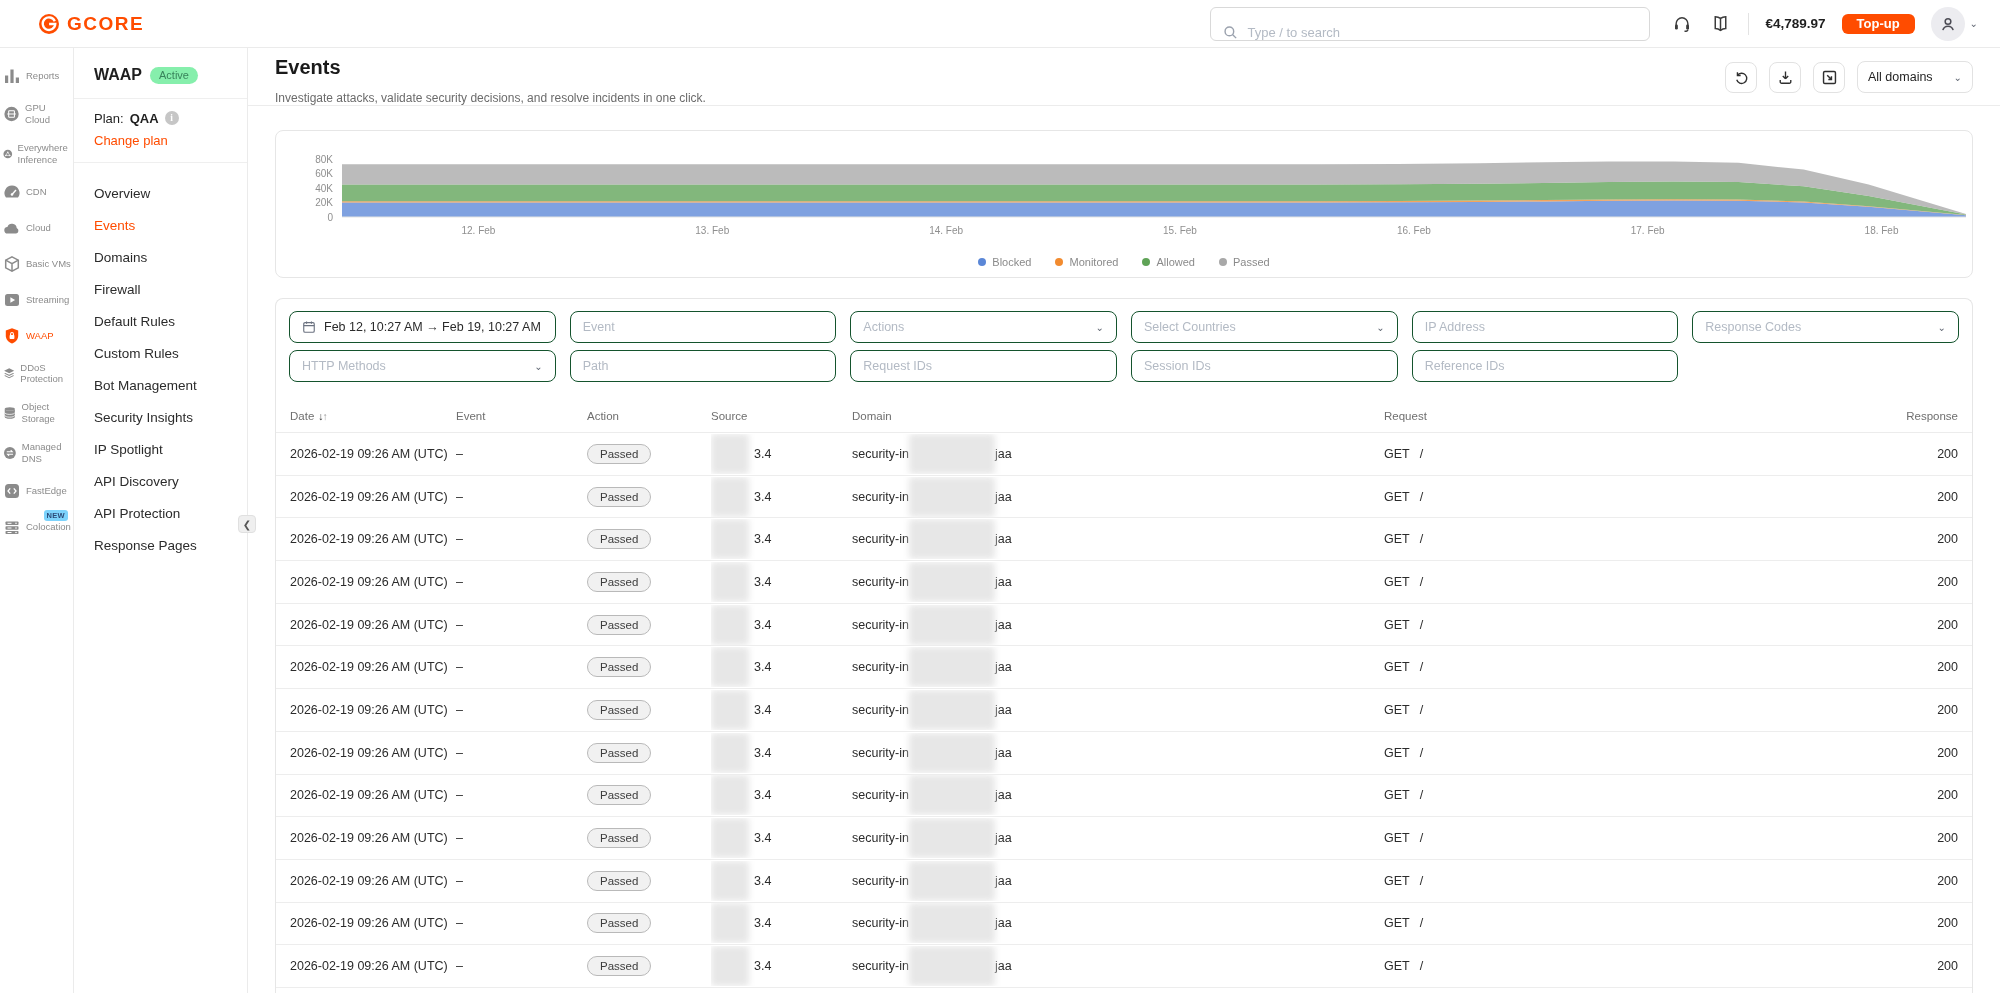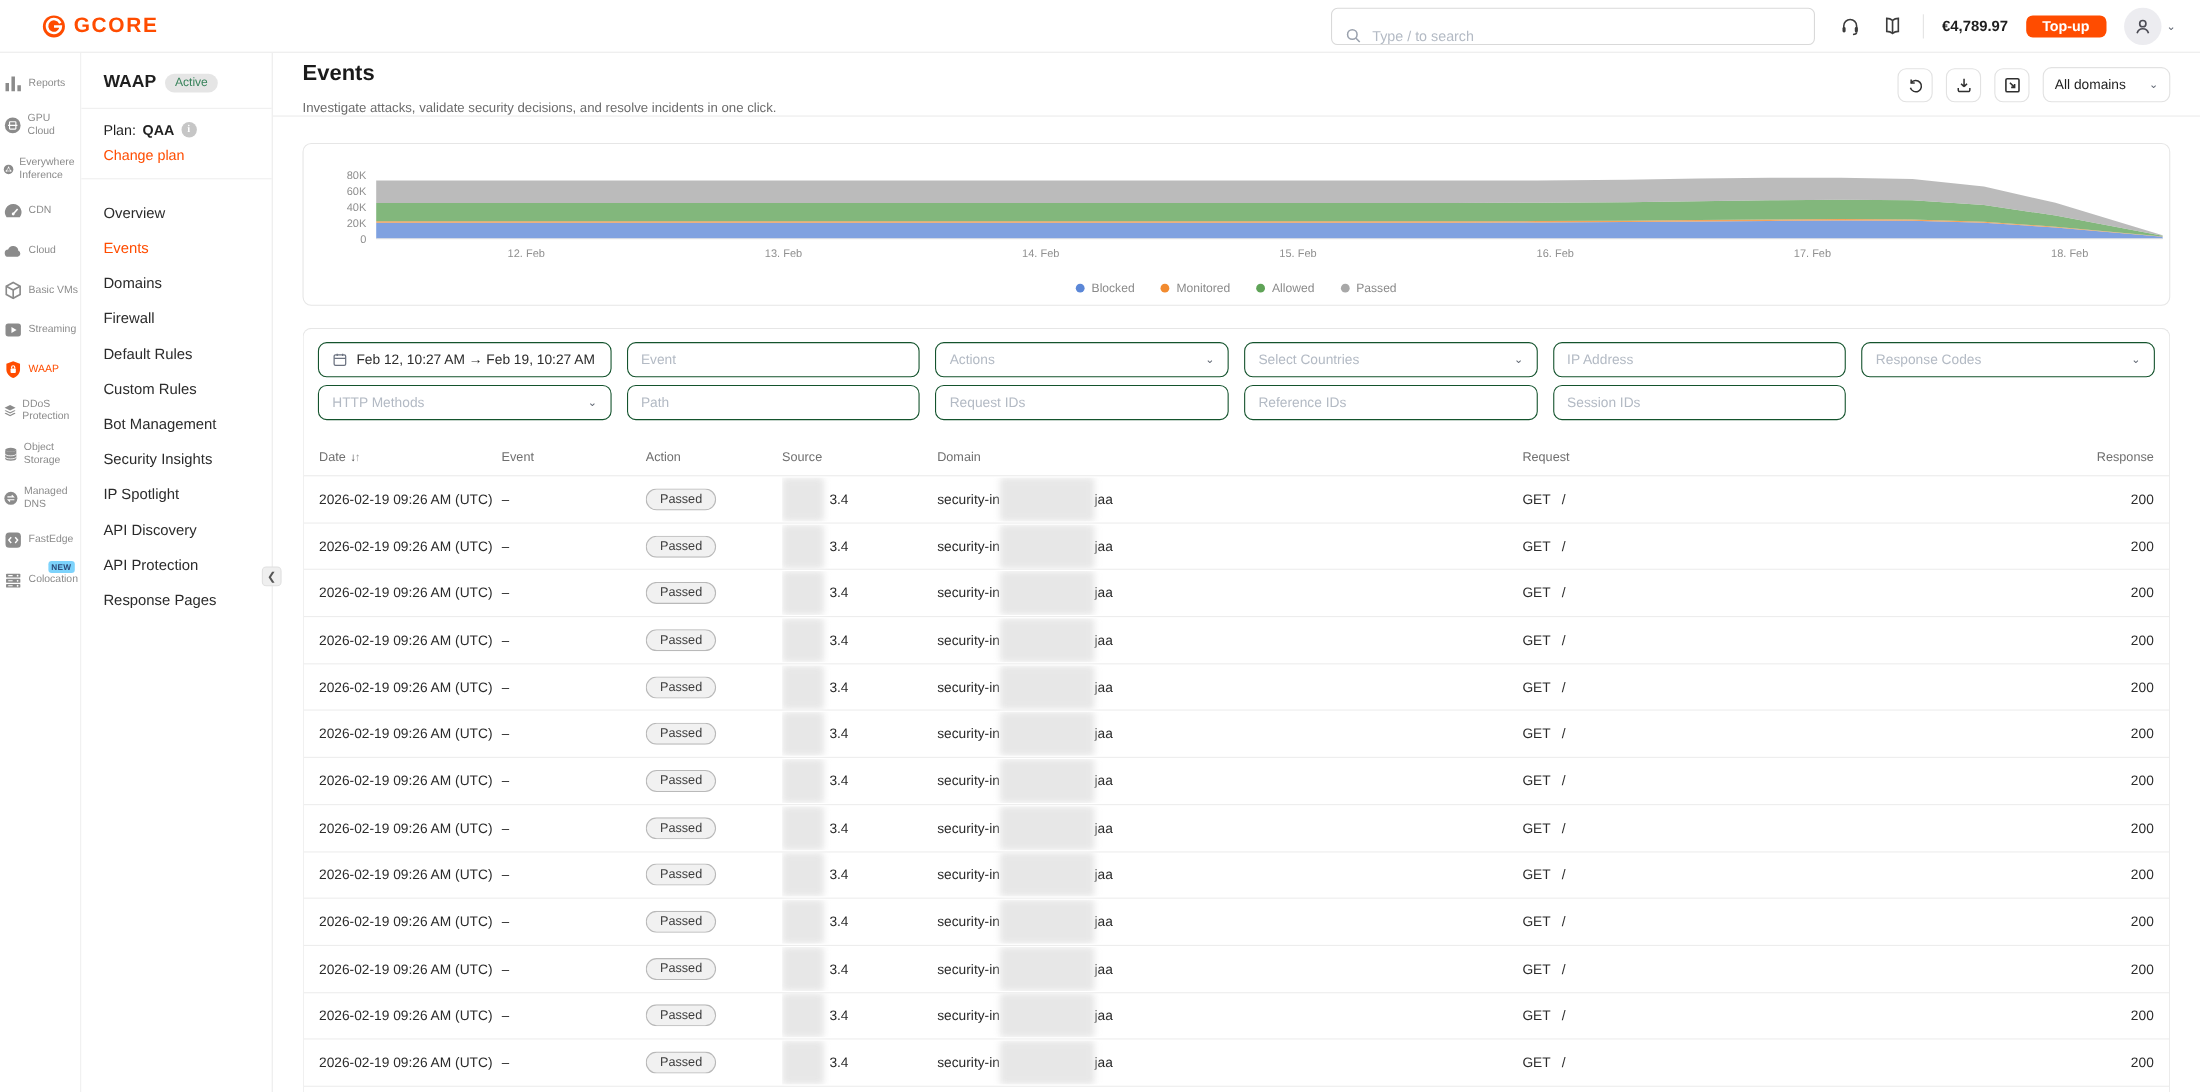--- a/index.html
+++ b/index.html
@@ -31,21 +31,21 @@
   .rail-item{position:relative;display:flex;flex-direction:row;align-items:center;padding:8px 2px;color:#8b8b8b;font-size:9.5px;line-height:1.25;gap:4px;cursor:pointer}
   .rail-item svg{width:20px;height:20px;color:#8b8b8b}
   .rail-item.active{color:#ff4c00}
   .rail-item.active svg{color:#ff4c00}
   .new-badge{position:absolute;top:1px;right:5px;background:#7dd3fc;color:#2c4a78;font-size:7.5px;font-weight:bold;padding:1px 3px;border-radius:3px;letter-spacing:.3px}
 
   
   .sidebar{width:174px;border-right:1px solid #ebebeb;position:relative;background:#fff}
   .sb-head{padding:18px 20px 14px;border-bottom:1px solid #efefef;display:flex;align-items:center;gap:8px}
   .sb-product{font-size:16px;font-weight:bold;color:#1f1f1f}
-  .badge-active{background:#e5e5e5;color:#38835b;font-size:11px;padding:2.5px 9px;border-radius:11px}
+  .badge-active{background:#86efac;color:#38835b;font-size:11px;padding:2.5px 9px;border-radius:11px}
   .sb-plan{padding:12px 20px 14px;border-bottom:1px solid #efefef}
   .sb-plan-line{display:flex;align-items:flex-start;gap:6px;font-size:13px;color:#1f1f1f}
   .sb-plan-line b{font-weight:bold}
   .info-ico{width:14px;height:14px;border-radius:50%;background:#c6c6c6;color:#fff;font-size:9.5px;display:inline-flex;align-items:center;justify-content:center;font-weight:bold;font-family:"Liberation Serif",serif}
   .change-plan{margin-top:7px;font-size:13px;color:#ff4c00;cursor:pointer}
   .nav{padding:14px 0}
   .nav-item{padding:8.5px 20px;font-size:13.5px;color:#2b2b2b;cursor:pointer}
   .nav-item.active{color:#ff4c00}
   .collapse-btn{position:absolute;right:-9px;top:467px;width:18px;height:18px;background:#efefef;border:1px solid #e0e0e0;border-radius:4px;display:flex;align-items:center;justify-content:center;font-size:10px;color:#555;cursor:pointer;z-index:6}
 
@@ -391,24 +391,24 @@
           <span>HTTP Methods</span>
           <span class="chev">⌄</span>
         </div>
         <div class="field">
           <input placeholder="Path" style="">
         </div>
         <div class="field">
           <input placeholder="Request IDs" style="">
         </div>
         <div class="field">
+          <input placeholder="Session IDs" style="">
+        </div>
+        <div class="field">
           <input placeholder="Reference IDs" style="">
-        </div>
-        <div class="field">
-          <input placeholder="Session IDs" style="">
         </div>
       </div>
 
       <div class="thead">
         <div><span>Date</span><span class="sort-arrows">↓<span class="up">↑</span></span></div>
         <div>Event</div>
         <div>Action</div>
         <div>Source</div>
         <div>Domain</div>
         <div>Request</div>

